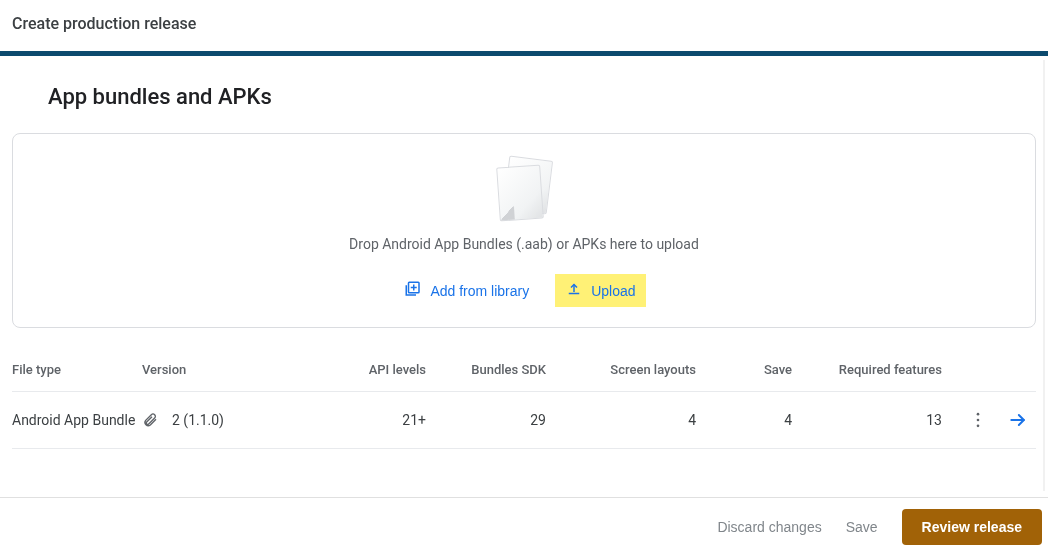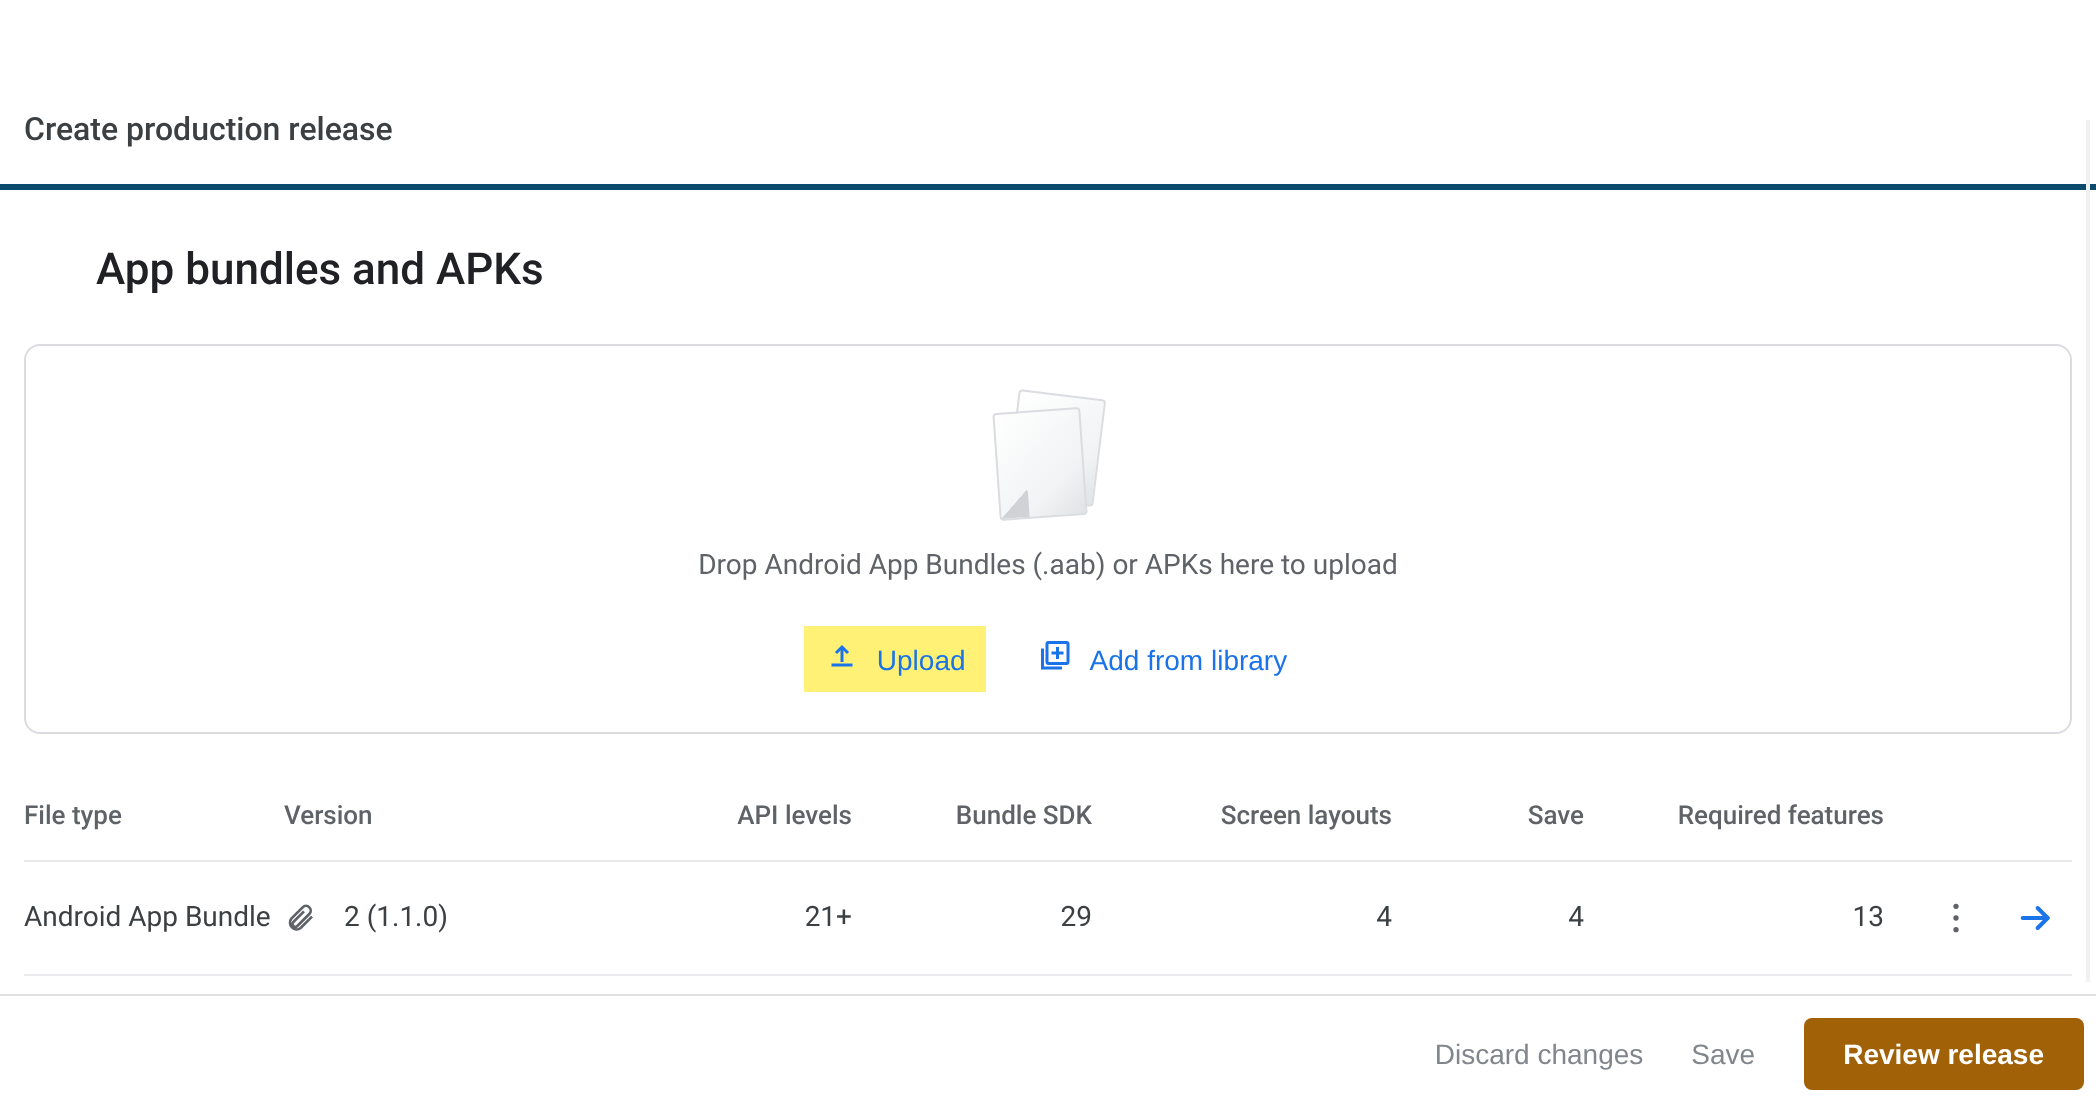--- a/index.html
+++ b/index.html
@@ -7,22 +7,21 @@
       font-family: -apple-system, BlinkMacSystemFont, "Segoe UI", Roboto, "Helvetica Neue", Arial, sans-serif;
       background: #fff;
       color: #202124;
       width: 1048px;
       height: 555px;
       position: relative;
       overflow: hidden;
     }
     .page-header {
       padding: 14px 27px 18px 12px;
-      border-bottom: 3px solid #0c4a6e;
-      margin-top: 41px;
+      border-bottom: 5px solid #0c4a6e;
     }
     .page-header h2 {
       font-size: 16px;
       font-weight: 500;
       color: #3c4043;
     }
     .content {
       padding: 0 12px;
     }
     .section-title {
@@ -182,49 +181,49 @@
 
   <h1 class="section-title">App bundles and APKs</h1>
 
   <div class="dropzone">
     <div class="drop-illustration">
       <div class="paper back"></div>
       <div class="paper front"></div>
     </div>
     <div class="drop-text">Drop Android App Bundles (.aab) or APKs here to upload</div>
     <div class="drop-actions">
+      <button class="btn-link">
+        <span>
+          <svg viewBox="0 0 24 24" fill="none" stroke="#1a73e8" stroke-width="2">
+            <rect x="6" y="3" width="14" height="14" rx="1"></rect>
+            <path d="M3 7v13h13"></path>
+            <path d="M13 6v8M9 10h8"></path>
+          </svg>
+        </span>
+        <span>Add from library</span>
+      </button>
       <button class="btn-link highlight">
         <span>
           <svg viewBox="0 0 24 24" fill="none" stroke="#1a73e8" stroke-width="2">
             <path d="M12 16V6"></path>
               <path d="M8 10l4-4 4 4"></path>
               <path d="M5 18h14"></path>
           </svg>
         </span>
         <span>Upload</span>
       </button>
-      <button class="btn-link">
-        <span>
-          <svg viewBox="0 0 24 24" fill="none" stroke="#1a73e8" stroke-width="2">
-            <rect x="6" y="3" width="14" height="14" rx="1"></rect>
-            <path d="M3 7v13h13"></path>
-            <path d="M13 6v8M9 10h8"></path>
-          </svg>
-        </span>
-        <span>Add from library</span>
-      </button>
     </div>
   </div>
 
   <div class="table">
     <div class="table-head">
       <div>File type</div>
       <div>Version</div>
       <div class="num">API levels</div>
-      <div class="num">Bundle SDK</div>
+      <div class="num">Bundles SDK</div>
       <div class="num">Screen layouts</div>
       <div class="num">Save</div>
       <div class="num">Required features</div>
       <div></div>
         <div></div>
     </div>
 
     <div class="table-row">
       <div>Android App Bundle</div>
       <div class="cell-version">

